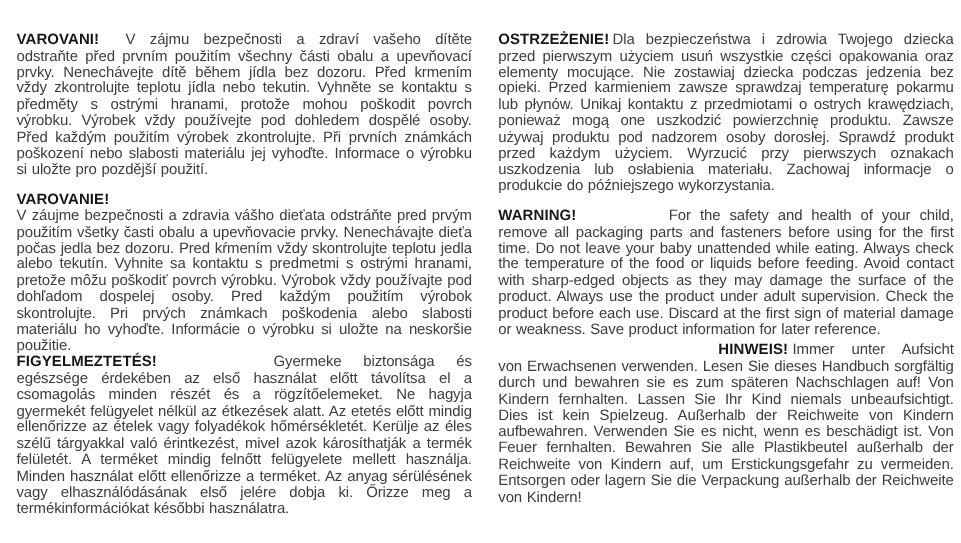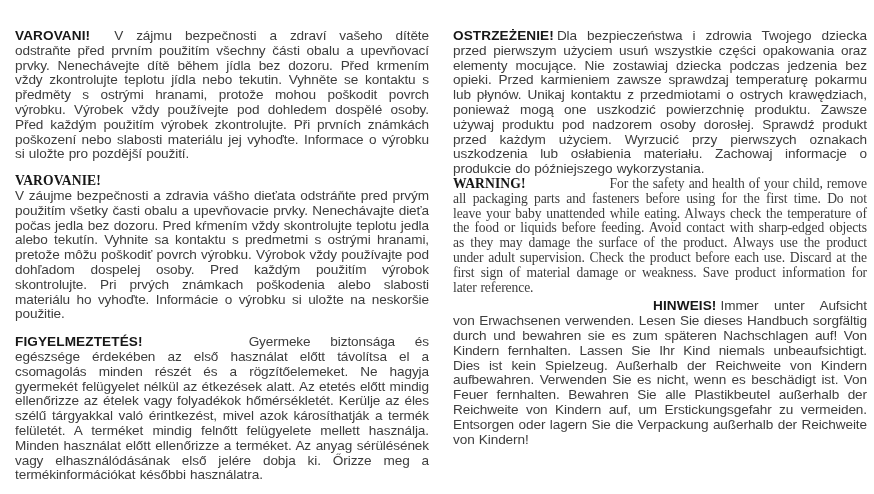--- a/index.html
+++ b/index.html
@@ -34,35 +34,34 @@
     letter-spacing: -0.1px;
     word-spacing: 0.5px;
   }
   .hd {
     font-weight: bold;
     color: #171717;
     letter-spacing: 0.1px;
   }
   .hd-block {
     display: block;
-    font-family: Liberation Serif, serif;
   }
   .spacer {
     display: inline-block;
     height: 1px;
     vertical-align: baseline;
   }
   .sp-czech     { width: 24px; }
   .sp-hungarian { width: 106px; }
   .sp-polish    { width: 3px; }
   .sp-english   { width: 84px; }
   .sp-german    { width: 4px; }
   .sec-slovak    { margin-top: 12px; }
-  .sec-hungarian { margin-top: 13px; }
-  .sec-english   { margin-top: 0; font-family: Liberation Serif, serif; }
+  .sec-hungarian { margin-top: 0; }
+  .sec-english   { margin-top: 12px; }
   .sec-german    { margin-top: 4px; }
   
   .sec-german .para { text-indent: 200px; }
 </style>
 </head>
 <body>
 
 <div class="page">
   <div class="cols">
 

